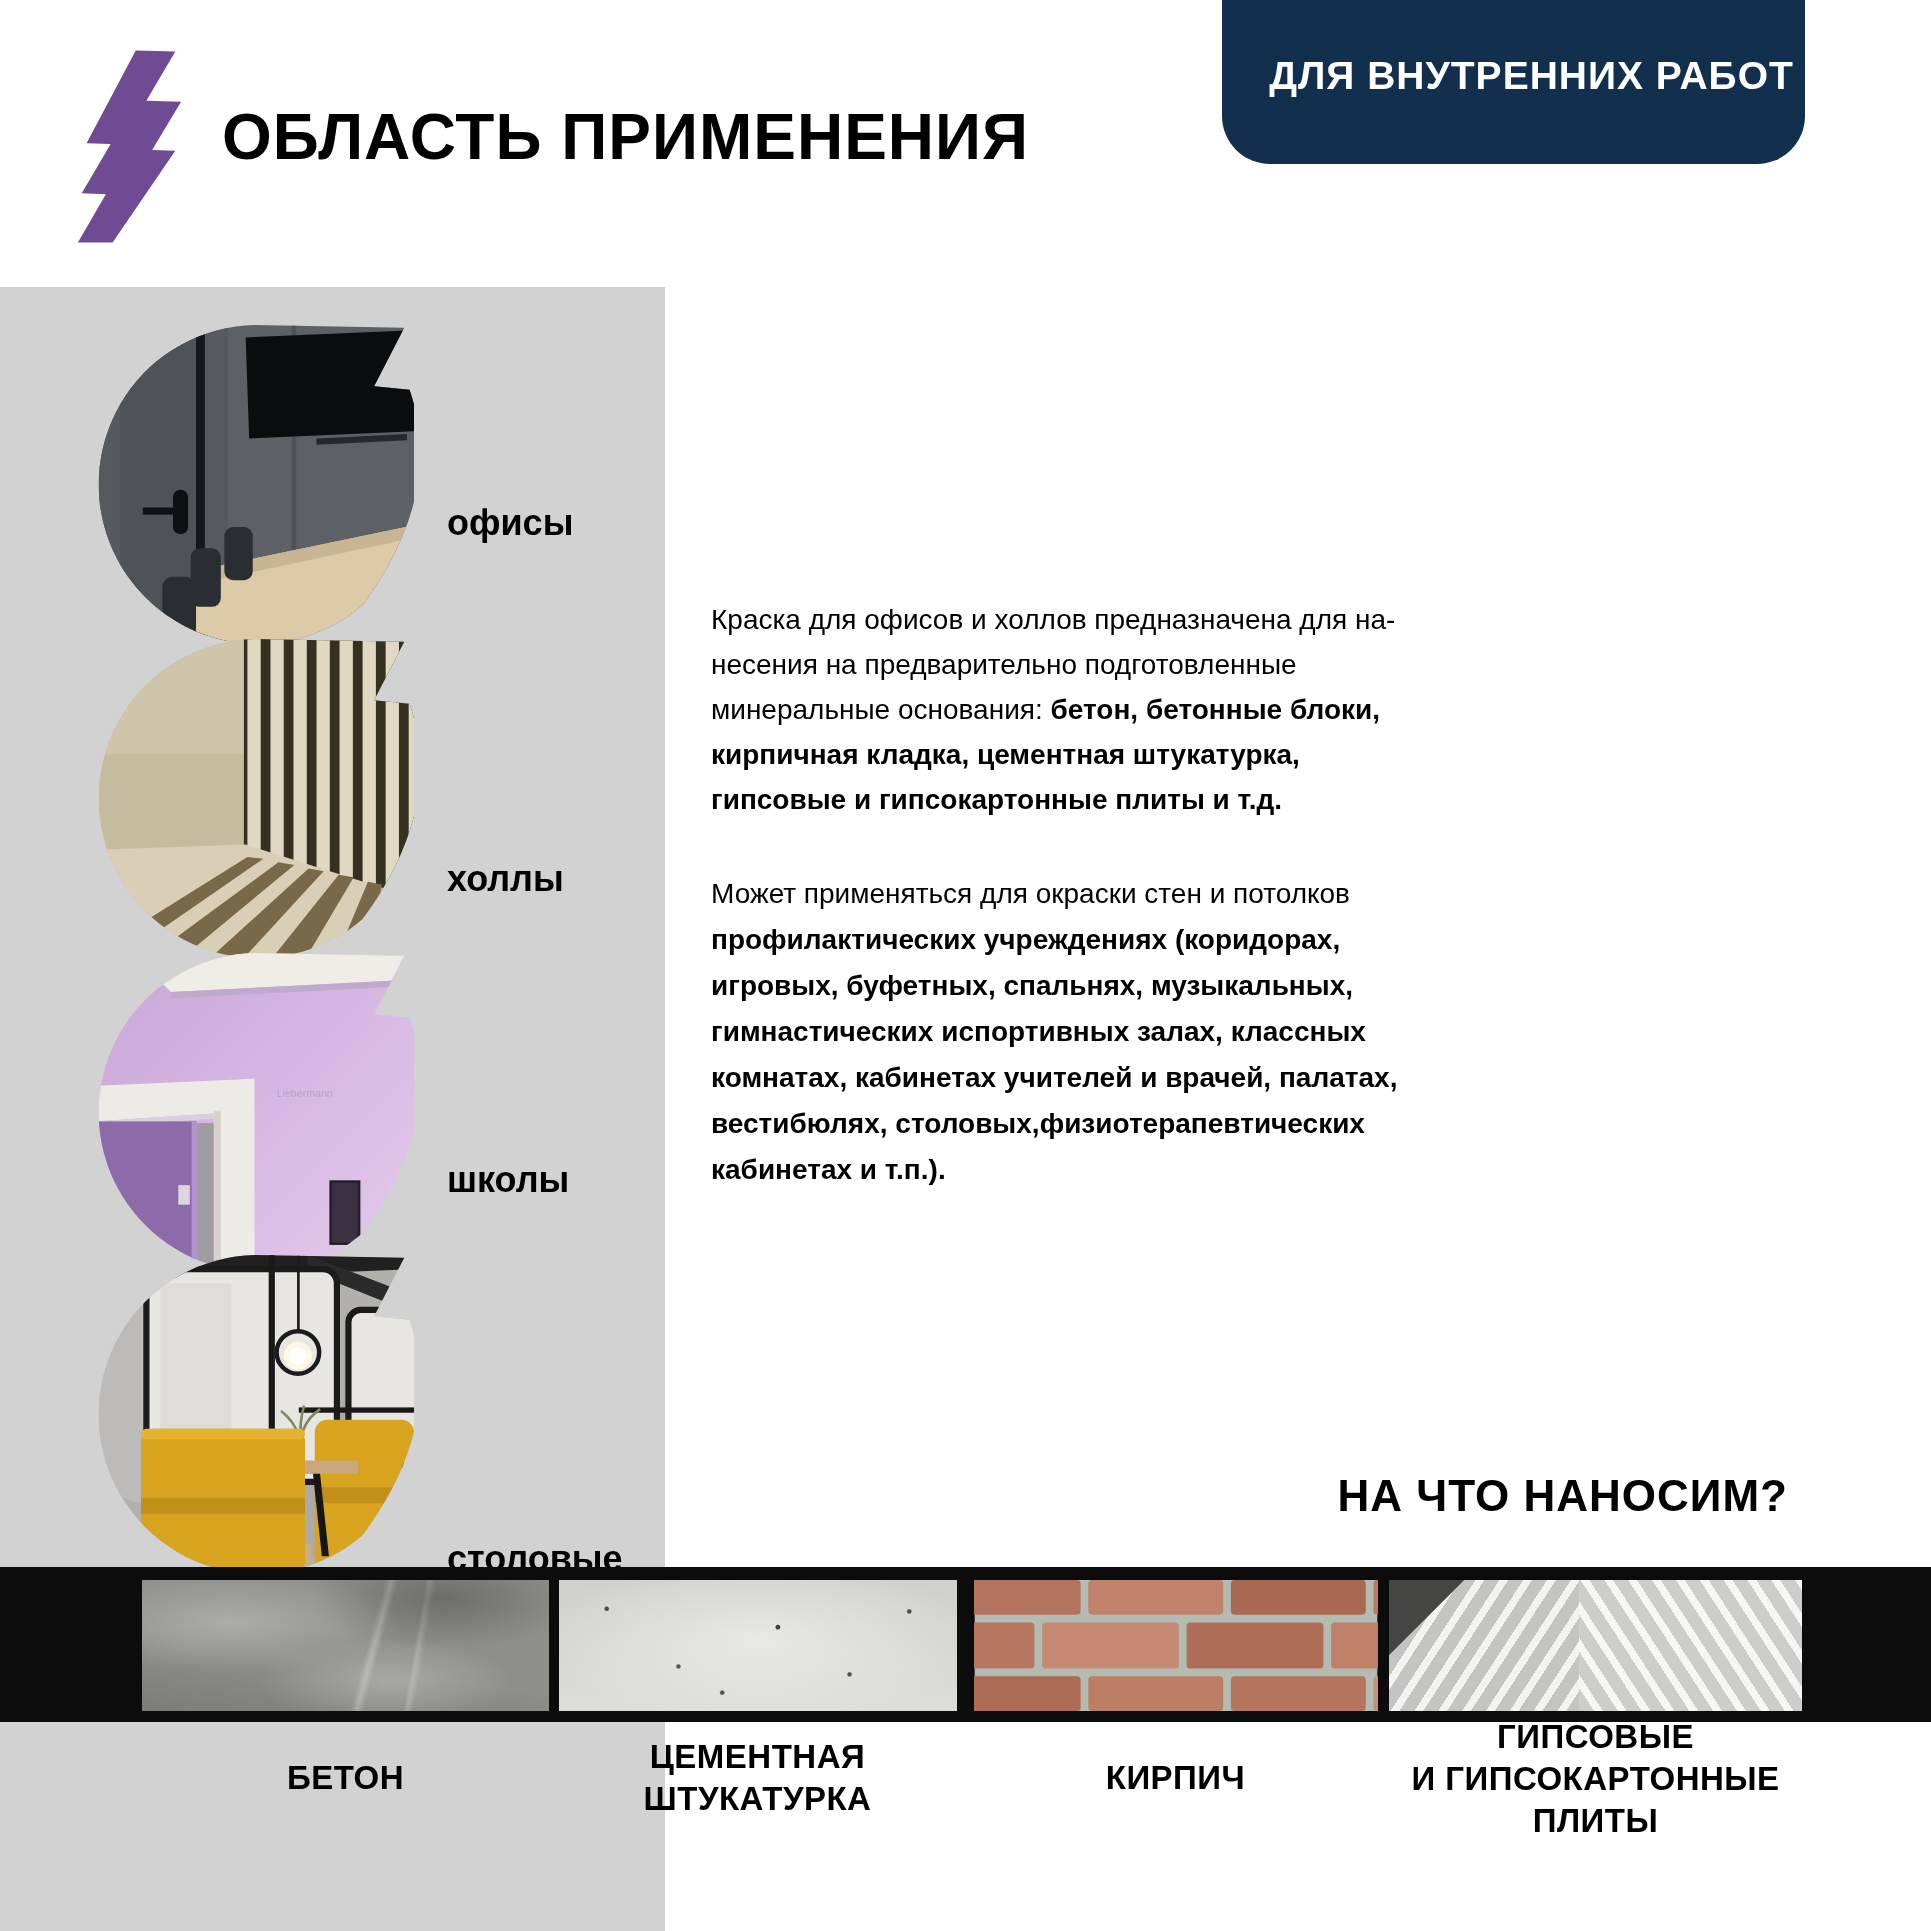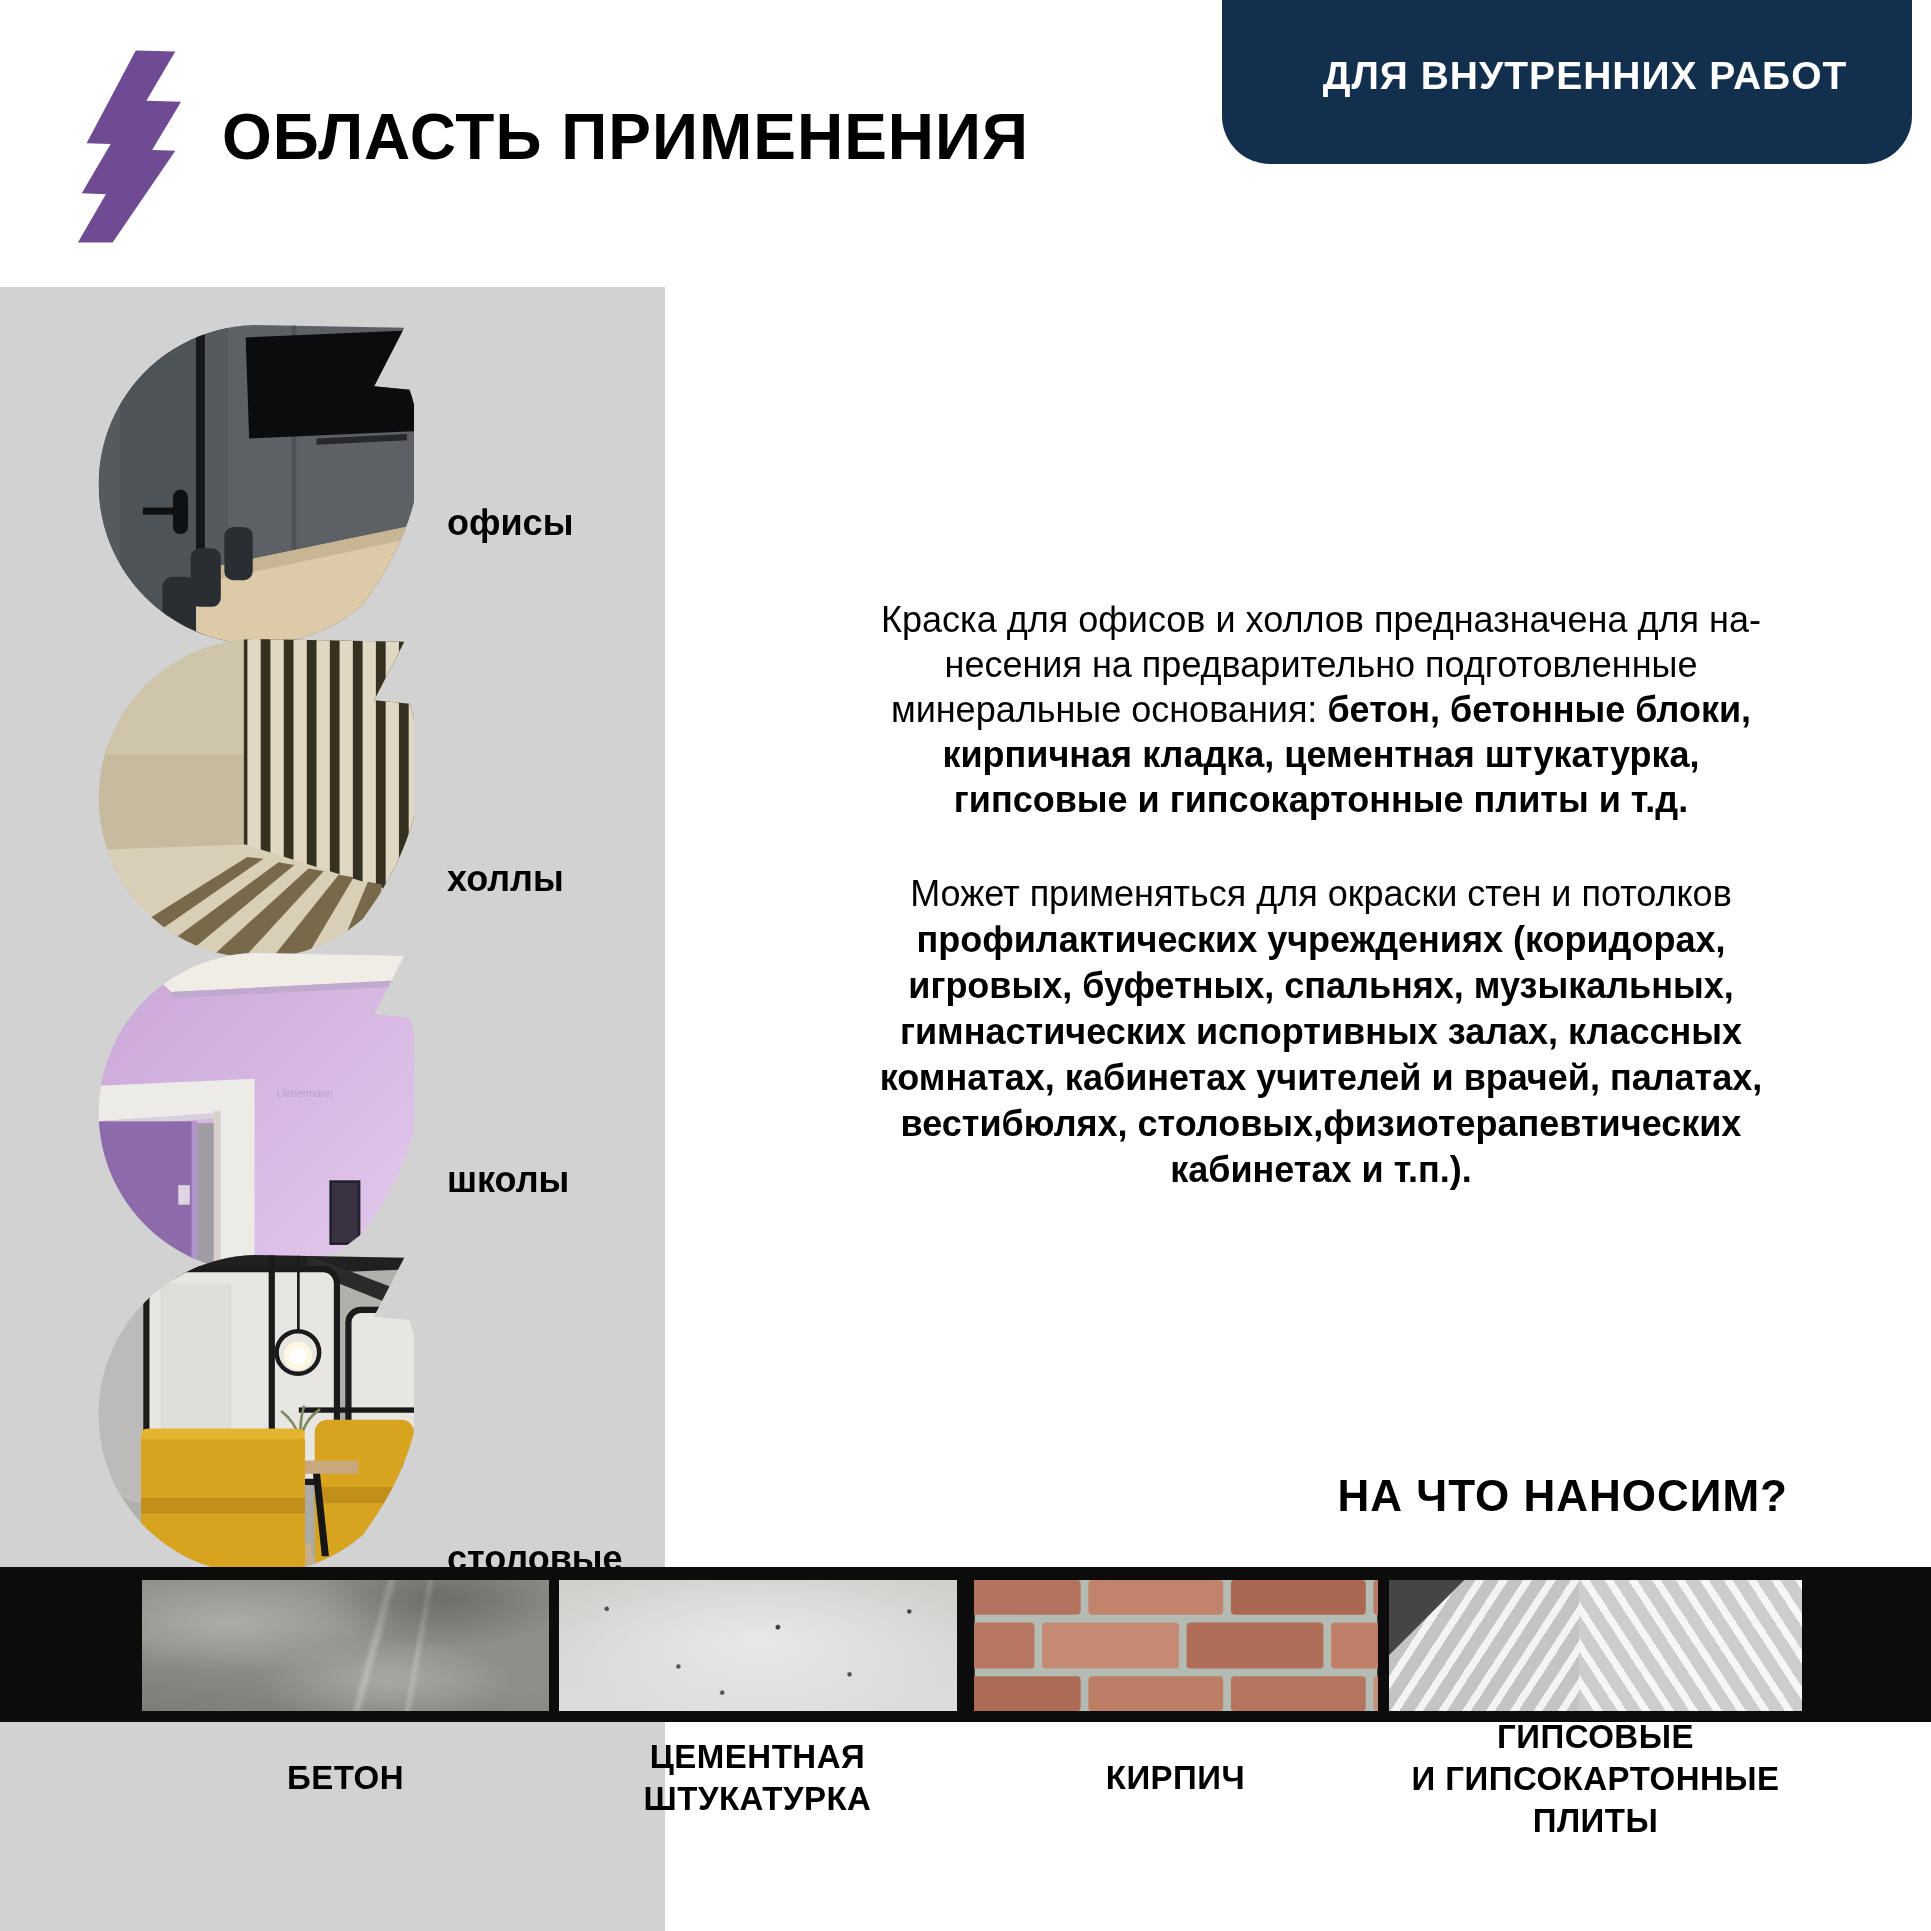--- a/index.html
+++ b/index.html
@@ -3,33 +3,33 @@
 <meta charset="utf-8">
 <style>
   html,body{margin:0;padding:0;background:#ffffff;}
   .page{position:relative;width:1931px;height:1931px;background:#ffffff;overflow:hidden;
         font-family:"Liberation Sans","DejaVu Sans",sans-serif;color:#000;}
 
   
   .bolt{position:absolute;left:75px;top:48px;width:108px;height:198px;}
   .title{position:absolute;left:222px;top:100px;font-size:64px;font-weight:bold;
          letter-spacing:1px;white-space:nowrap;}
-  .badge{position:absolute;left:1222px;top:0;width:690px;height:164px;background:#12304e;
+  .badge{position:absolute;left:1222px;top:0;width:583px;height:164px;background:#12304e;
          border-radius:0 0 48px 48px;display:flex;align-items:center;justify-content:center;
          box-sizing:border-box;padding-bottom:11.6px;padding-left:36px;}
   .badge span{color:#ffffff;font-size:39px;font-weight:bold;letter-spacing:1px;white-space:nowrap;}
 
   
   .sidebar{position:absolute;left:0;top:287px;width:665px;height:1644px;background:#d2d2d2;}
 
   .thumb{position:absolute;left:95px;width:319px;height:319px;text-align:center;}
   .app-label{position:absolute;left:447px;font-size:36px;font-weight:bold;white-space:nowrap;margin-top:32px;}
 
   
-  .para{position:absolute;left:711px;width:1220px;text-align:center;font-size:36px;}
+  .para{position:absolute;left:711px;width:1220px;text-align:left;font-size:28px;}
   #para1{top:597px;line-height:45px;}
   #para2{top:871px;line-height:46px;}
   .para b{font-weight:bold;}
 
   .surfaces-heading{position:absolute;top:1471px;right:143px;font-size:44px;font-weight:bold;
                     white-space:nowrap;letter-spacing:1px;}
 
   
   .strip{position:absolute;left:0;top:1567px;width:1931px;height:155px;background:#0c0c0c;}
   .tile{position:absolute;top:1580px;height:131px;overflow:hidden;}

